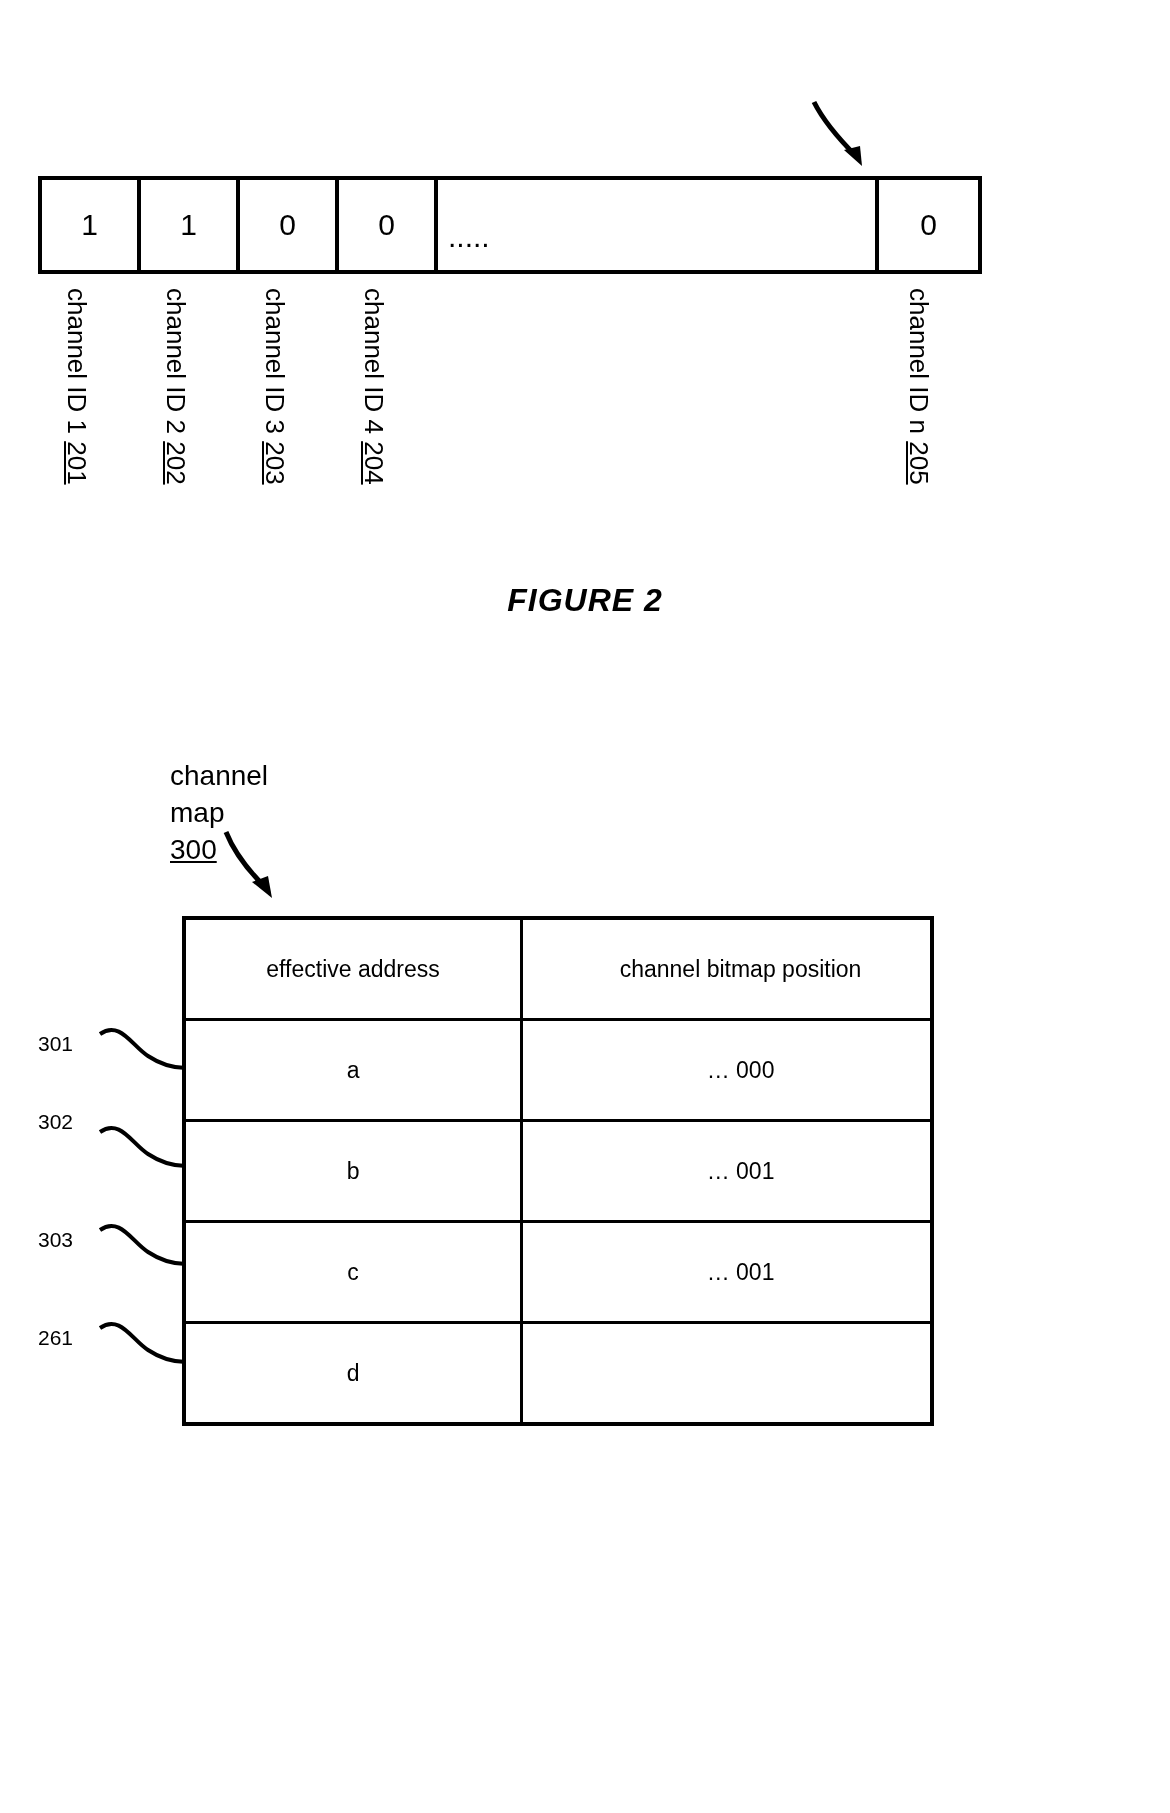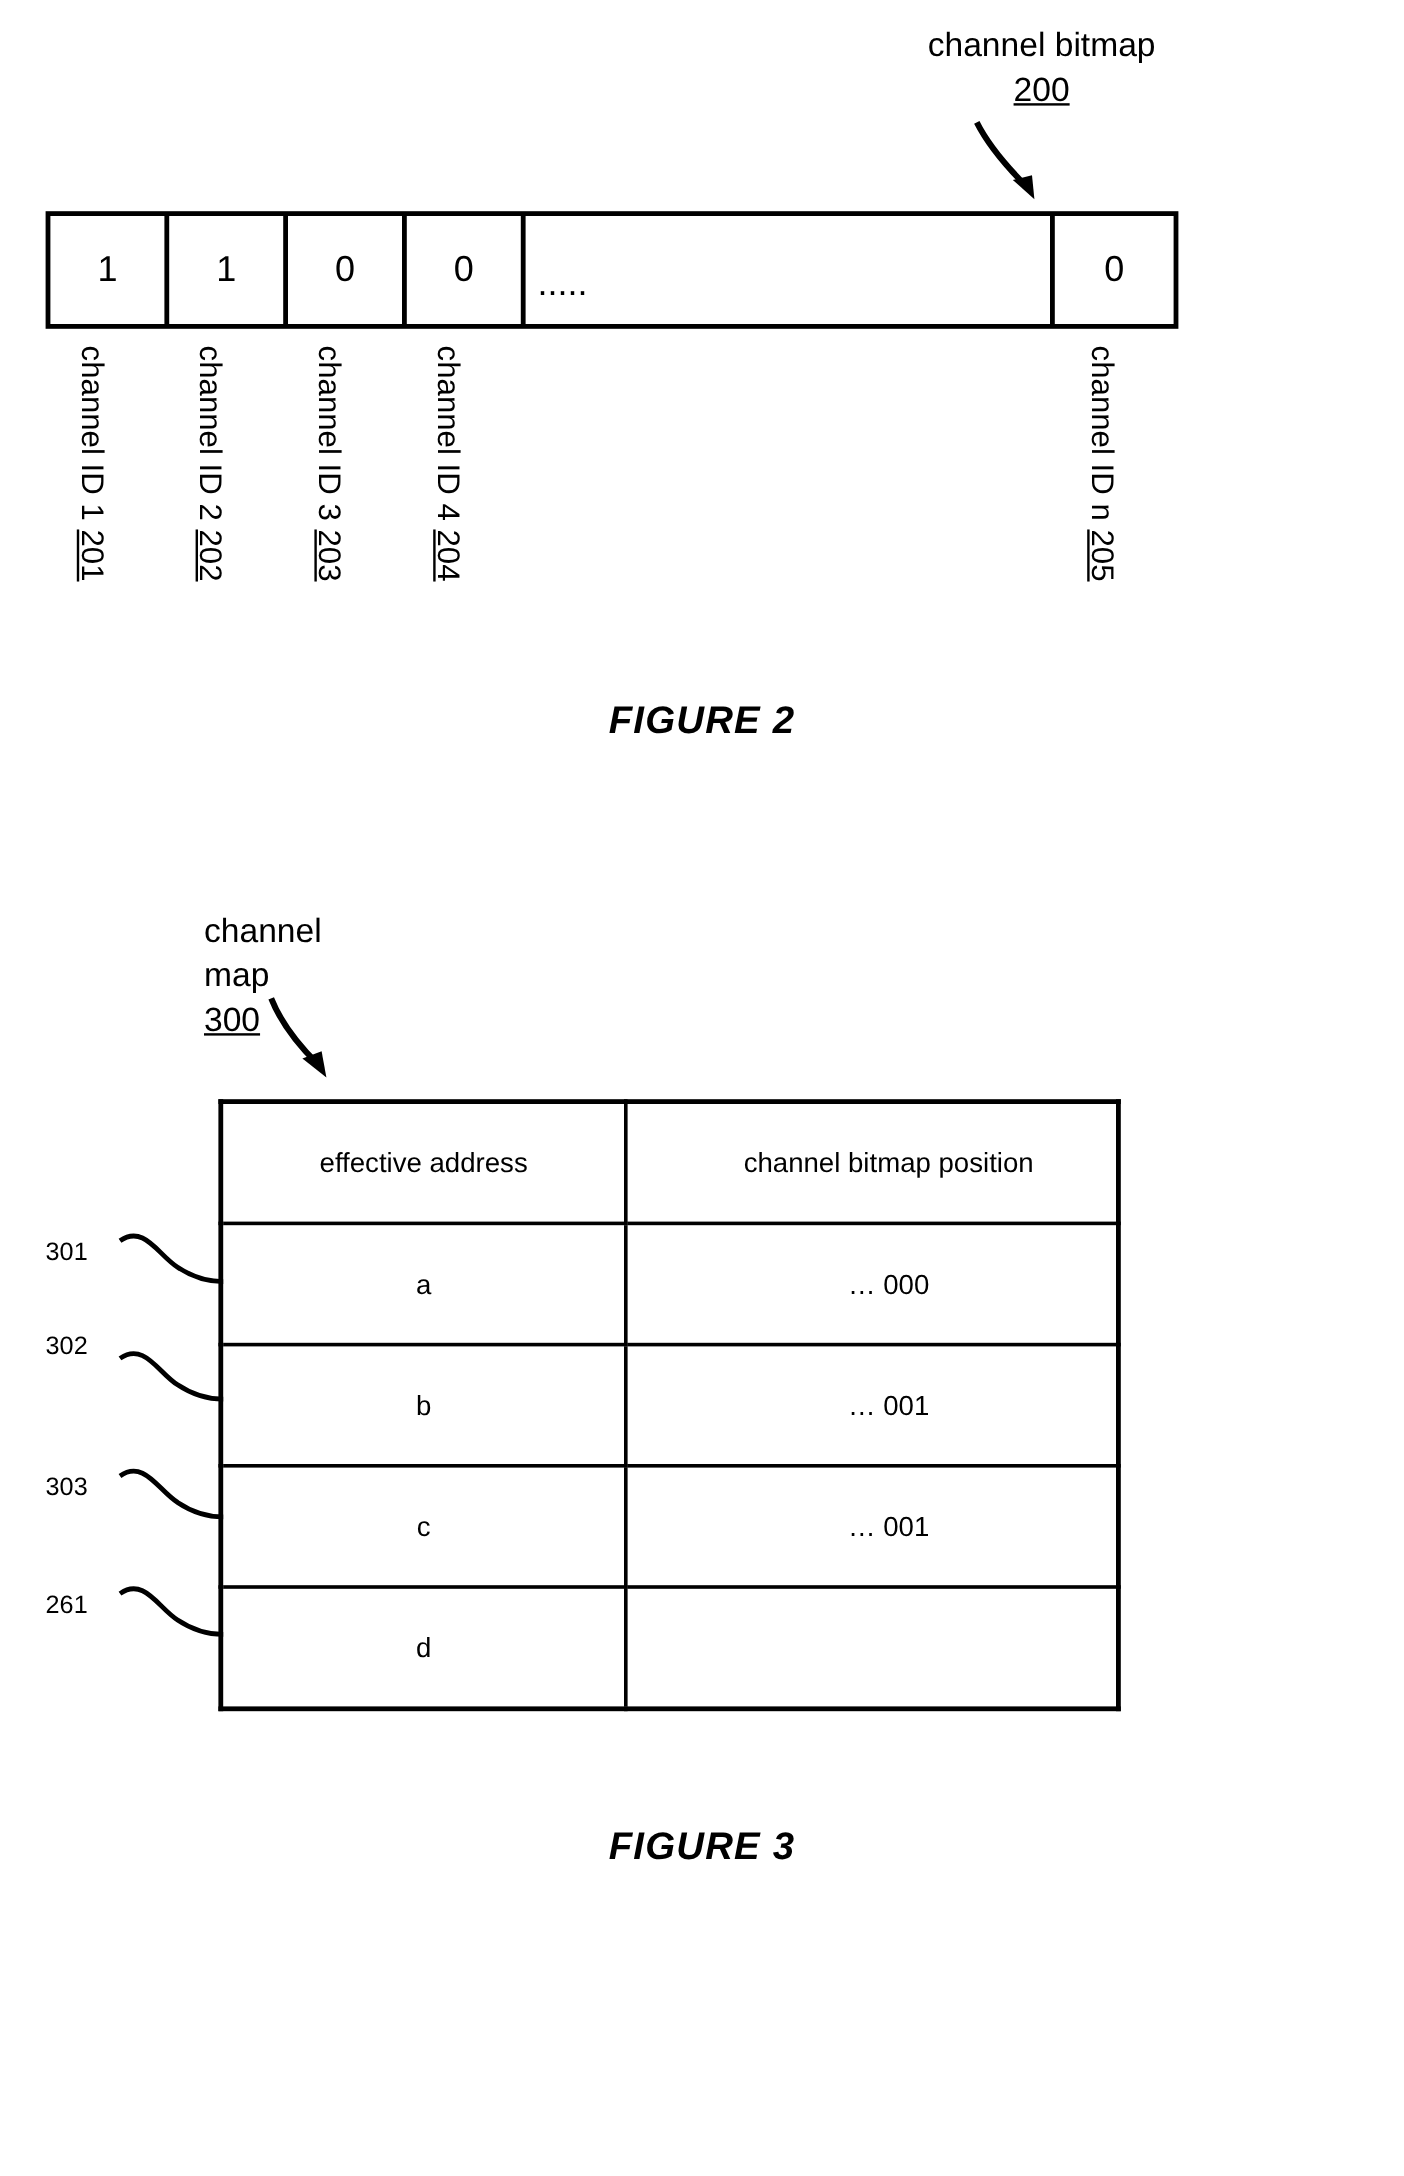--- a/index.html
+++ b/index.html
@@ -160,24 +160,20 @@
     left: 98px;
     width: 92px;
     height: 64px;
   }
 </style>
 </head>
 <body>
 
 <div id="figure2">
 
-  <div class="callout-200">
-    <span>channel bitmap</span>
-    <span class="ref">200</span>
-  </div>
 
   <svg class="arrow-200" viewBox="0 0 70 72">
     <path d="M 8 4 C 18 24, 34 42, 50 58" stroke="#000" stroke-width="5" fill="none"></path>
     <polygon points="56,68 38,52 54,48" fill="#000"></polygon>
   </svg>
 
   <div class="bitmap-strip">
     <div class="bm-cell narrow">1</div>
     <div class="bm-cell narrow">1</div>
     <div class="bm-cell narrow">0</div>
@@ -260,14 +256,13 @@
       <td class="col-a">c</td>
       <td class="col-b">… 001</td>
     </tr>
     <tr>
       <td class="col-a">d</td>
       <td class="col-b"></td>
     </tr>
   </tbody>
     </table>
 
-  <div class="figcaption" style="top: 800px;">FIGURE 3</div>
 </div>
 
 </body></html>

